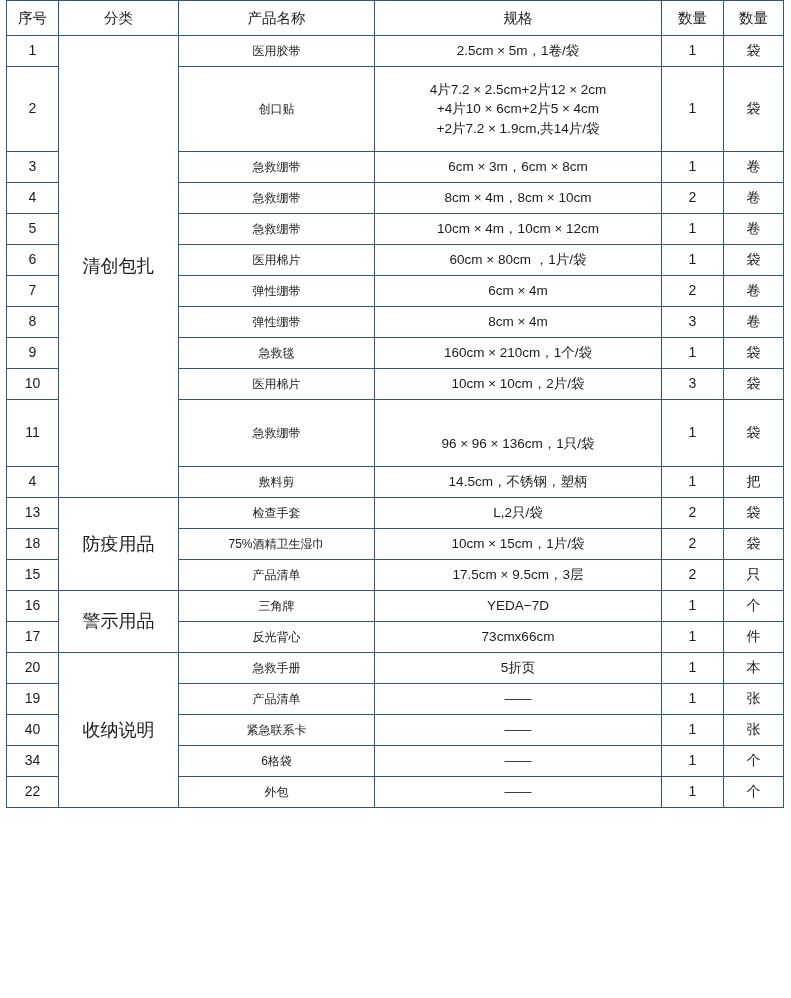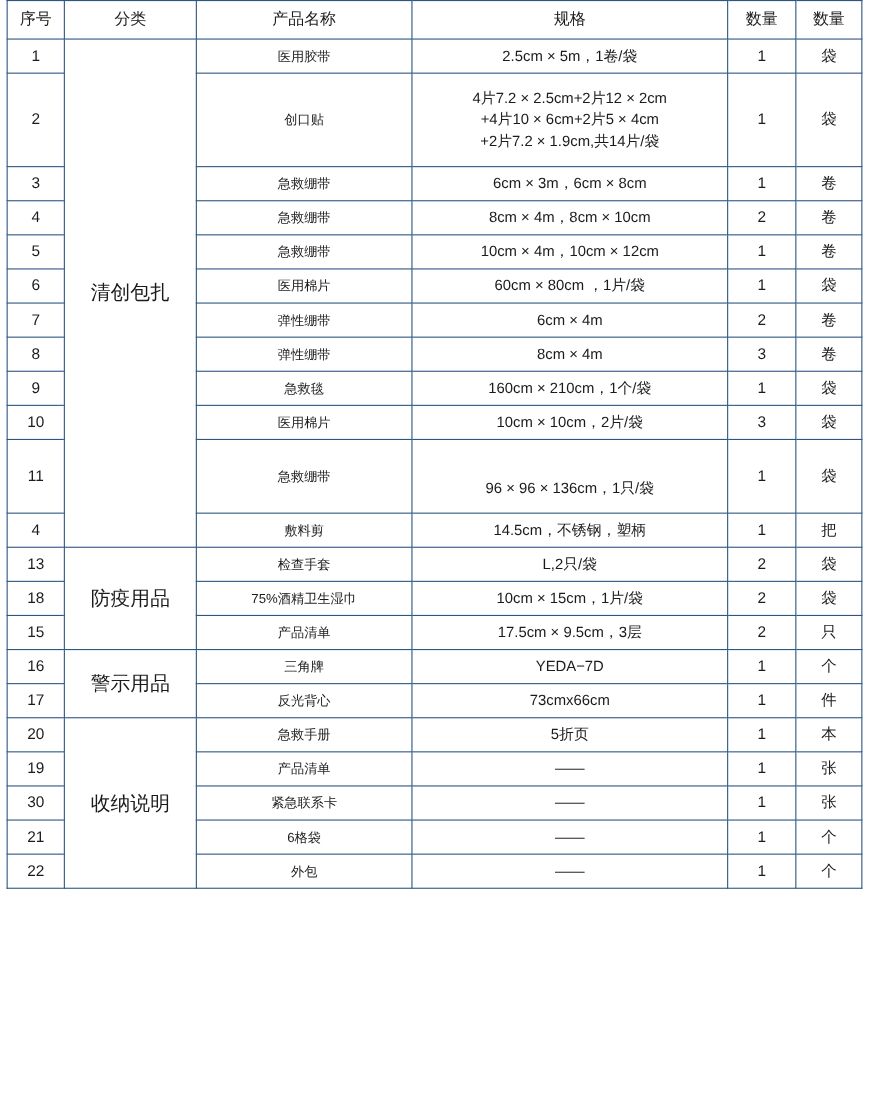--- a/index.html
+++ b/index.html
@@ -283,30 +283,30 @@
         <tr class="r-normal">
           <td class="idx">19</td>
           <td class="name">产品清单</td>
           <td class="spec">
             <span class="spec-line">——</span>
           </td>
           <td class="qty">1</td>
           <td class="unit">张</td>
         </tr>
         <tr class="r-normal">
-          <td class="idx">30</td>
+          <td class="idx">40</td>
           <td class="name">紧急联系卡</td>
           <td class="spec">
             <span class="spec-line">——</span>
           </td>
           <td class="qty">1</td>
           <td class="unit">张</td>
         </tr>
         <tr class="r-normal">
-          <td class="idx">21</td>
+          <td class="idx">34</td>
           <td class="name">6格袋</td>
           <td class="spec">
             <span class="spec-line">——</span>
           </td>
           <td class="qty">1</td>
           <td class="unit">个</td>
         </tr>
         <tr class="r-normal">
           <td class="idx">22</td>
           <td class="name">外包</td>

